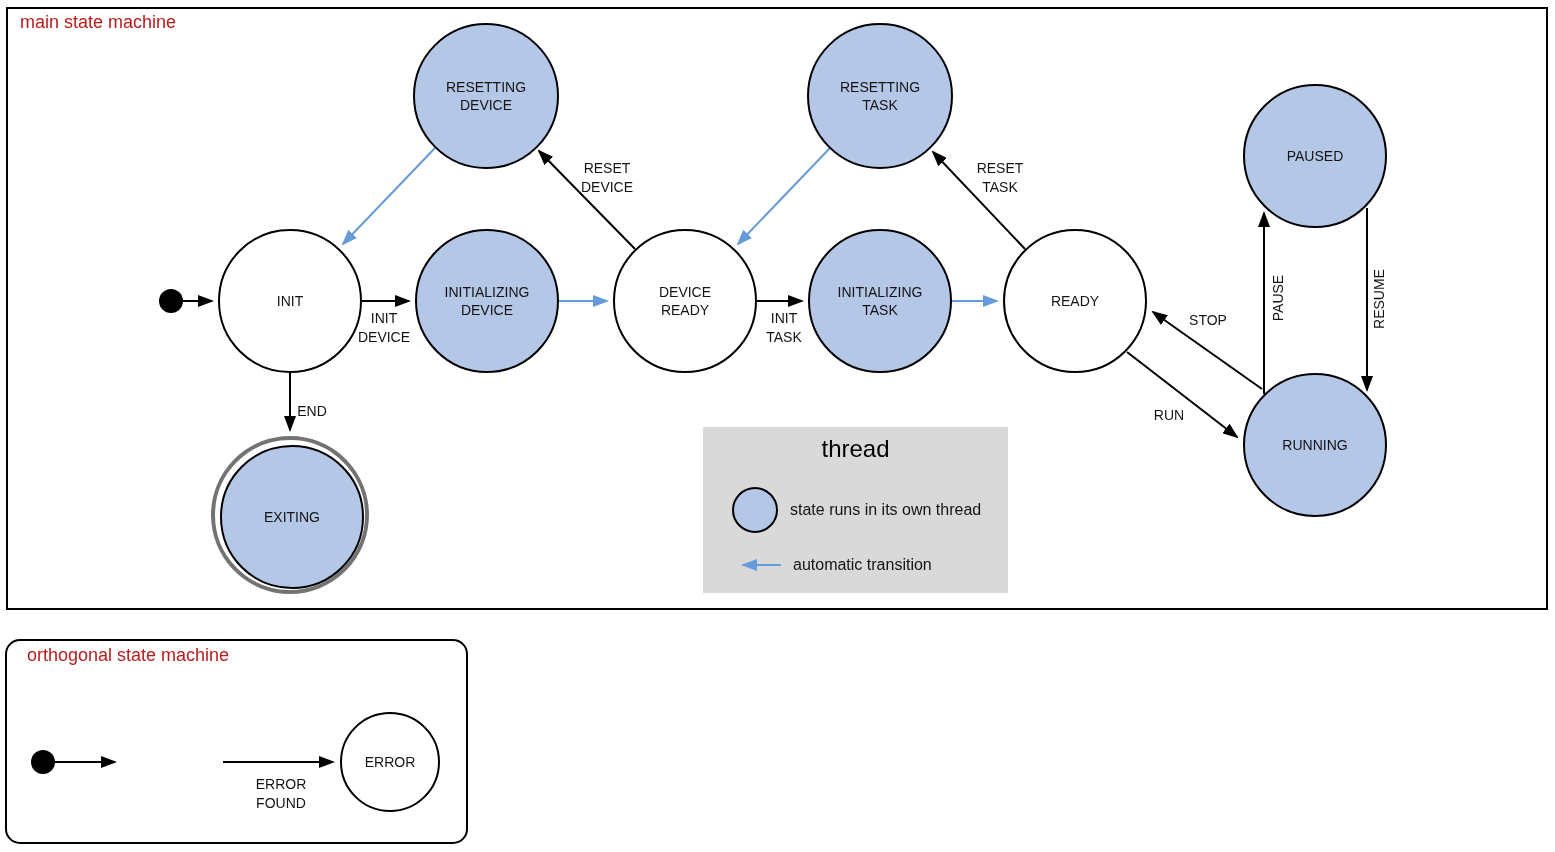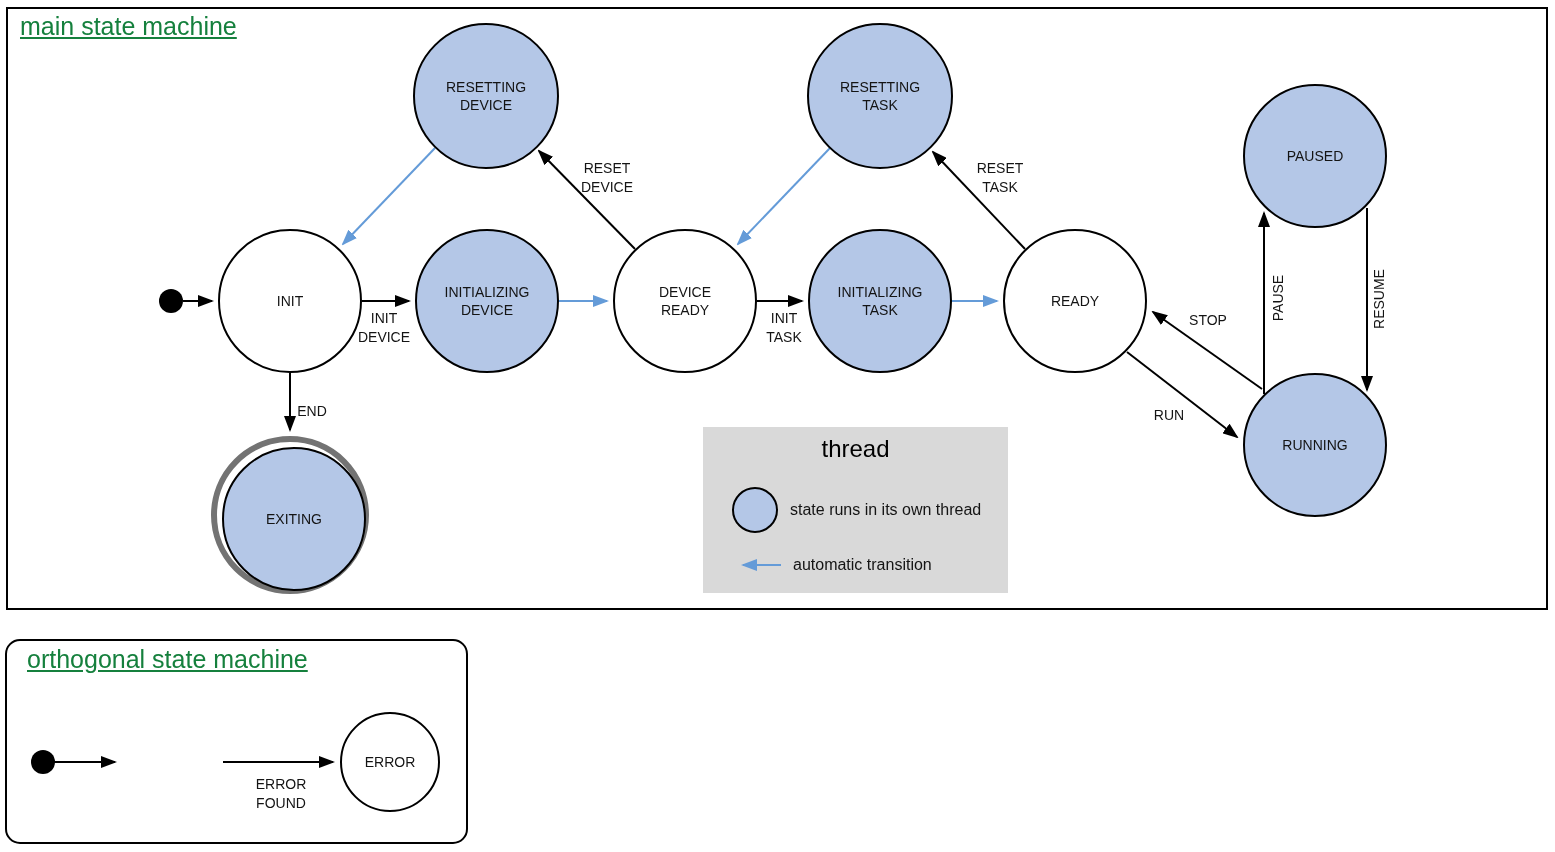--- a/index.html
+++ b/index.html
@@ -1,29 +1,29 @@
 <!DOCTYPE html>
 <html><head>
 <meta charset="utf-8">
 <style>
   html,body{margin:0;padding:0;background:#fff;}
   body{font-family:"Liberation Sans", sans-serif; color:#000;}
   .canvas{position:relative;width:1555px;height:852px;background:#fff;overflow:hidden;}
 
   .frame{position:absolute;border:2px solid #000;background:transparent;box-sizing:border-box;}
-  .frame-title{position:absolute;font-size:25px;line-height:1.1;color:#15803d;white-space:nowrap;text-decoration:underline;}
+  .frame-title{position:absolute;font-size:18px;line-height:1.1;color:#b91c1c;white-space:nowrap;}
 
   svg.edges{position:absolute;left:0;top:0;}
 
   .state{position:absolute;border:2px solid #000;border-radius:50%;background:#fff;
          display:flex;align-items:center;justify-content:center;box-sizing:border-box;
          font-size:14px;line-height:1.3;text-align:center;color:#141414;}
   .state span{white-space:pre-line;}
   .state.threaded{background:#b4c7e7;}
-  .final-ring{position:absolute;border:6px solid #737373;border-radius:50%;background:#fff;box-sizing:border-box;}
+  .final-ring{position:absolute;border:4px solid #737373;border-radius:50%;background:#fff;box-sizing:border-box;}
   .final-ring .state{position:absolute;left:5px;top:5px;width:144px;height:144px;}
 
   .initial-dot{position:absolute;background:#000;border-radius:50%;}
 
   .edge-label{position:absolute;transform:translate(-50%,-50%);font-size:14px;line-height:1.35;
               text-align:center;white-space:pre-line;color:#141414;}
   .edge-label.vertical{transform:translate(-50%,-50%) rotate(-90deg);white-space:nowrap;}
 
   .legend{position:absolute;left:703px;top:427px;width:305px;height:166px;background:#d9d9d9;}
   .legend-title{position:absolute;left:0;right:0;top:8px;text-align:center;font-size:24px;color:#000;}

